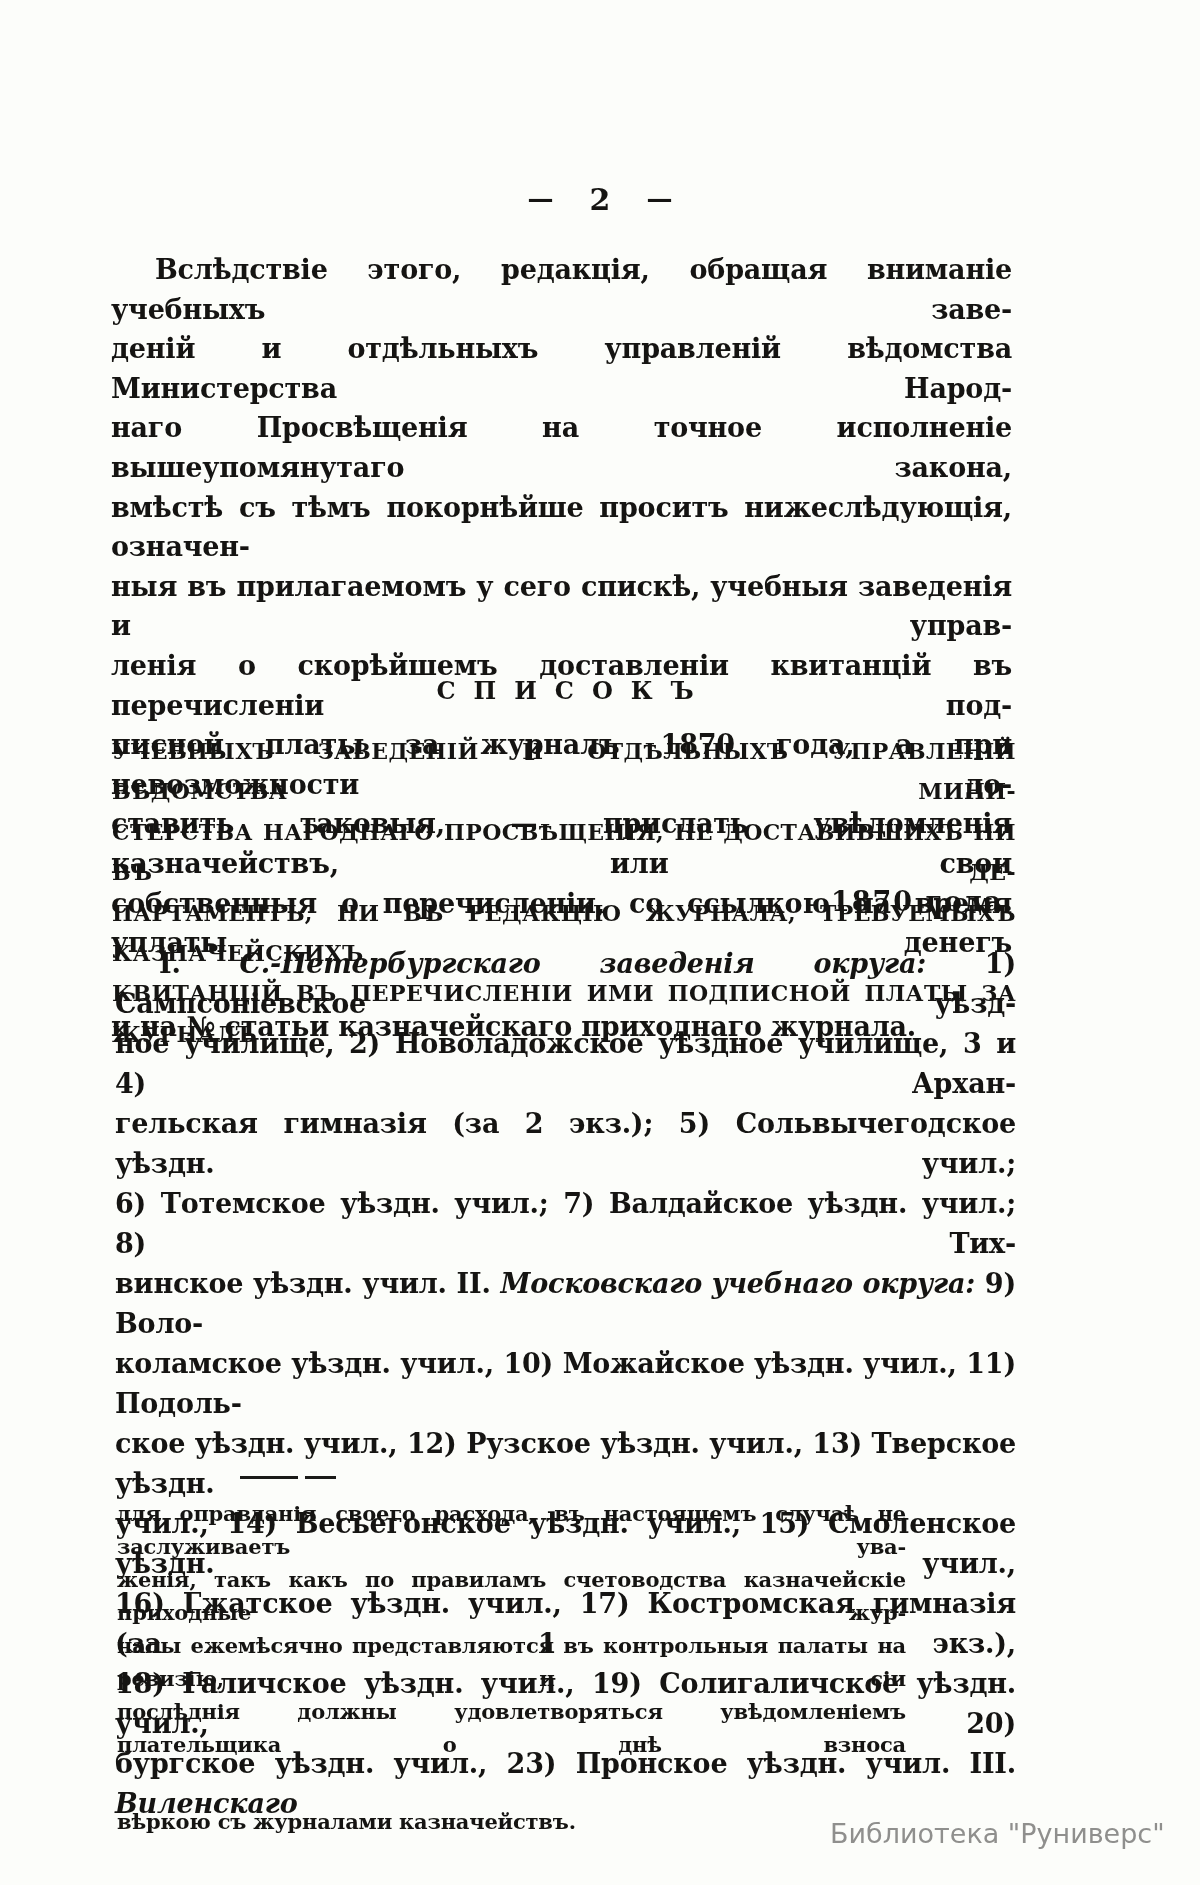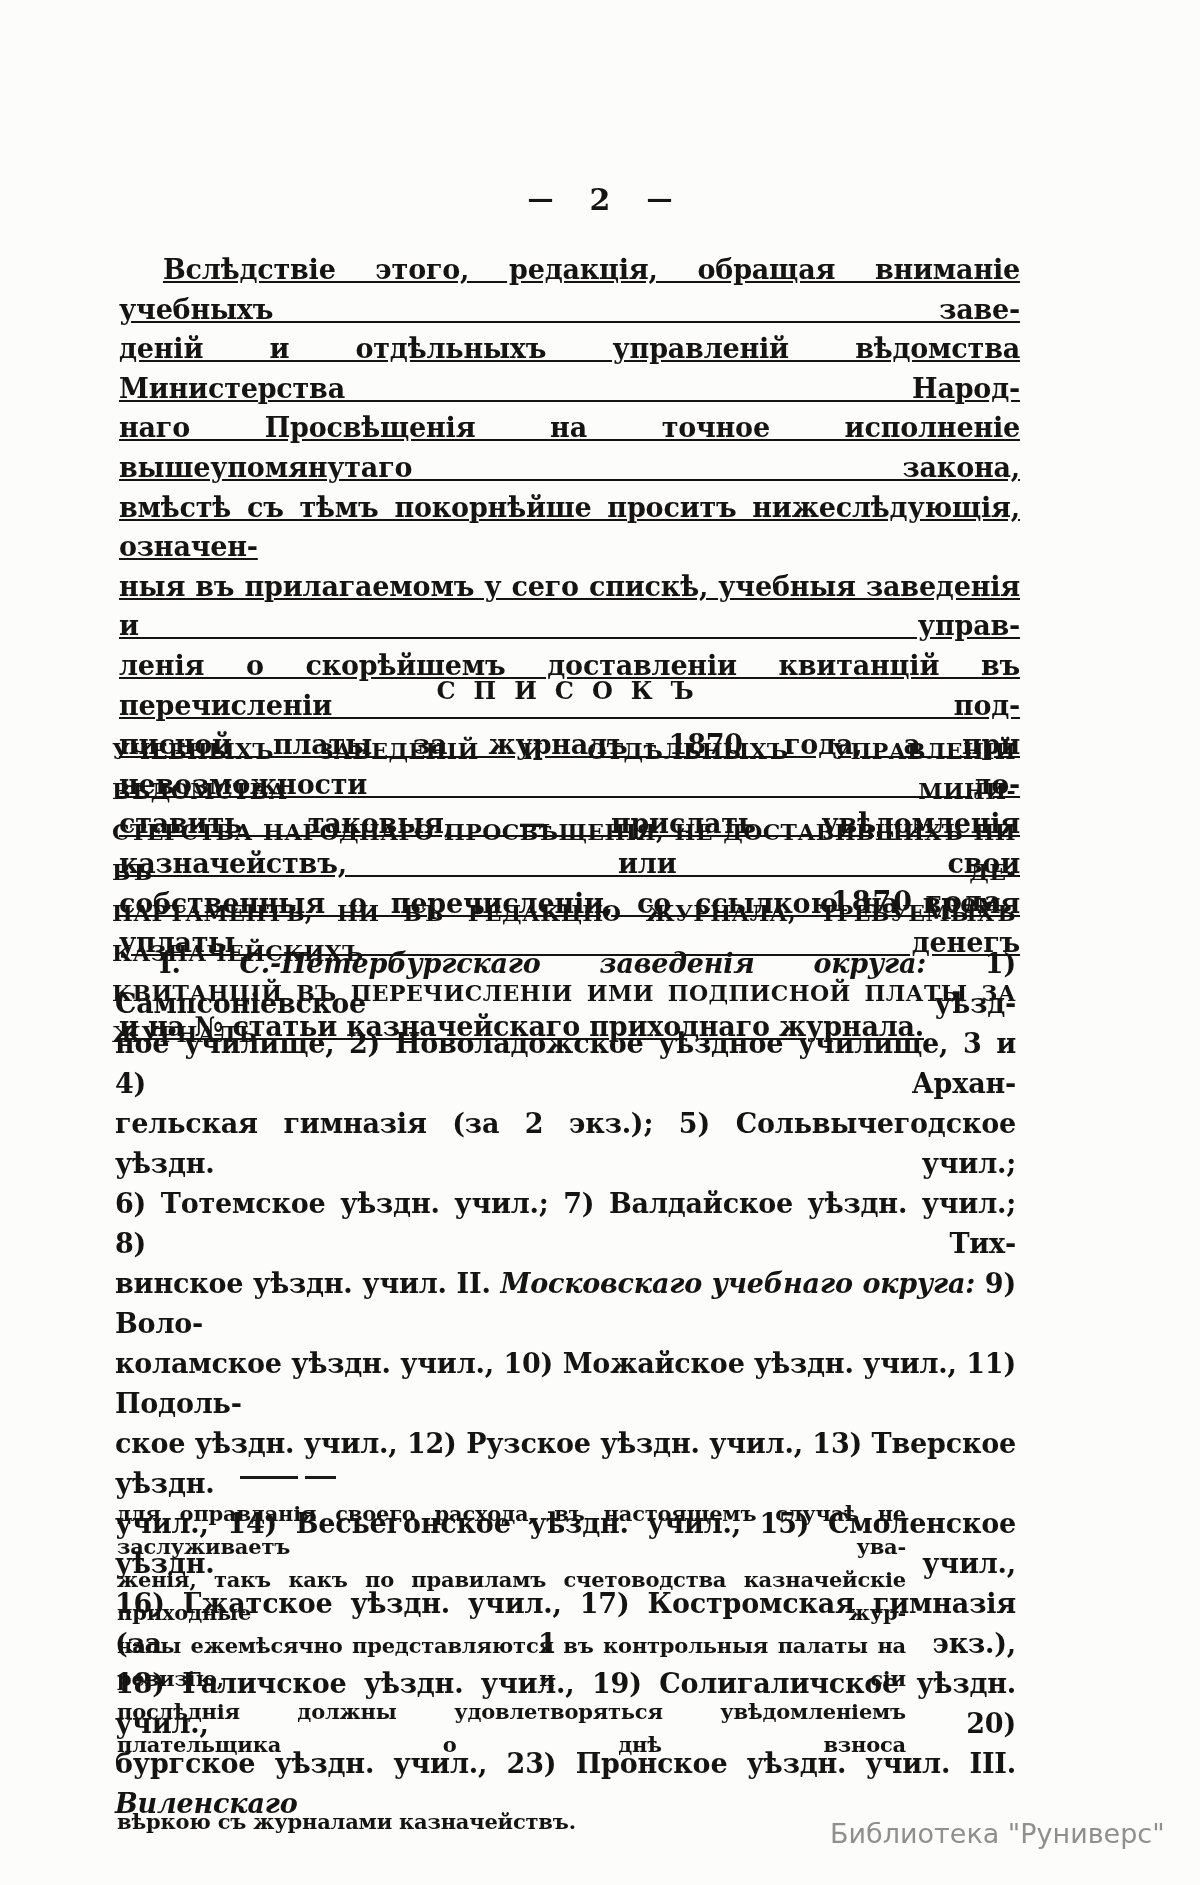--- a/index.html
+++ b/index.html
@@ -22,22 +22,22 @@
     gap: 36px;
     font-size: 30px;
   }
   .pagenum .dash { font-size: 26px; transform: translateY(-2px); }
   .block { position: absolute; }
   .line { text-align: justify; text-align-last: justify; }
   .endleft .line:last-child { text-align-last: left; margin-top: 44px; }
   .indent .line:first-child { text-indent: 44px; }
   em { font-style: italic; }
   .intro {
-    top: 250px; left: 119px; width: 901px;
-    font-size: 27px; line-height: 39.6px; letter-spacing: -0.2px; text-decoration: underline;
+    top: 250px; left: 111px; width: 901px;
+    font-size: 27px; line-height: 39.6px; letter-spacing: -0.2px;
   }
   .list-title {
     top: 676px; left: 115px; width: 900px;
     text-align: center;
     font-size: 24px; letter-spacing: 18px; text-indent: 18px;
   }
   .subtitle {
     top: 731px; left: 112px; width: 904px;
     font-size: 22px; line-height: 40.4px; letter-spacing: 0.4px;
   }

